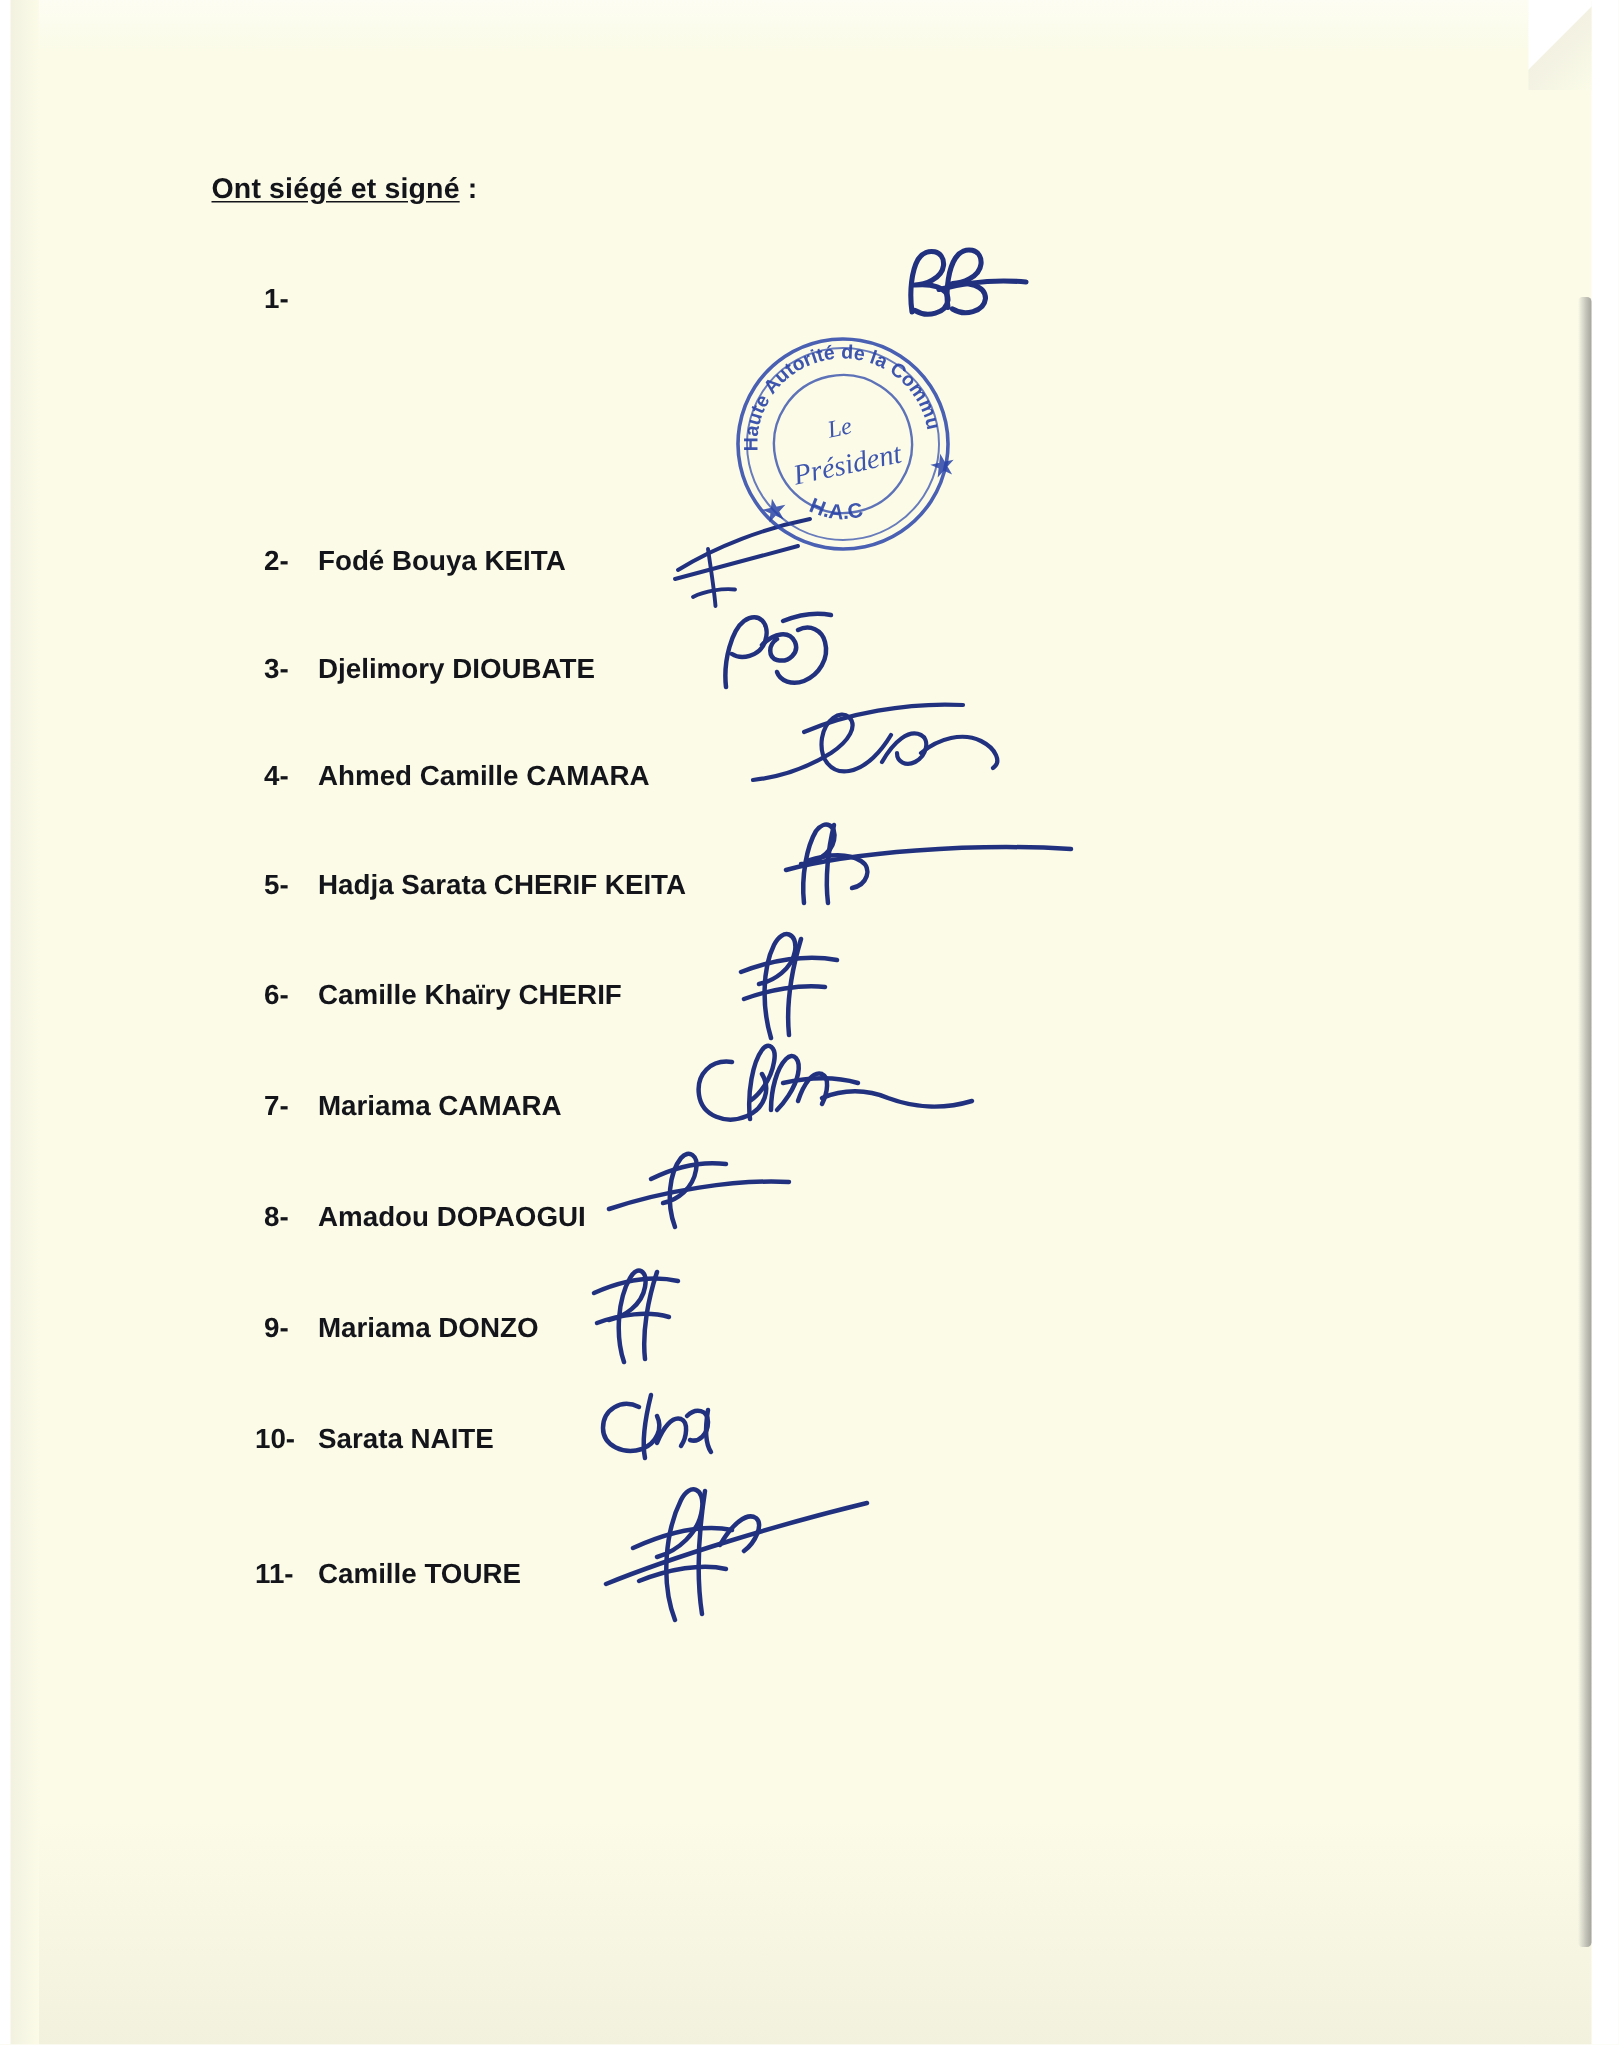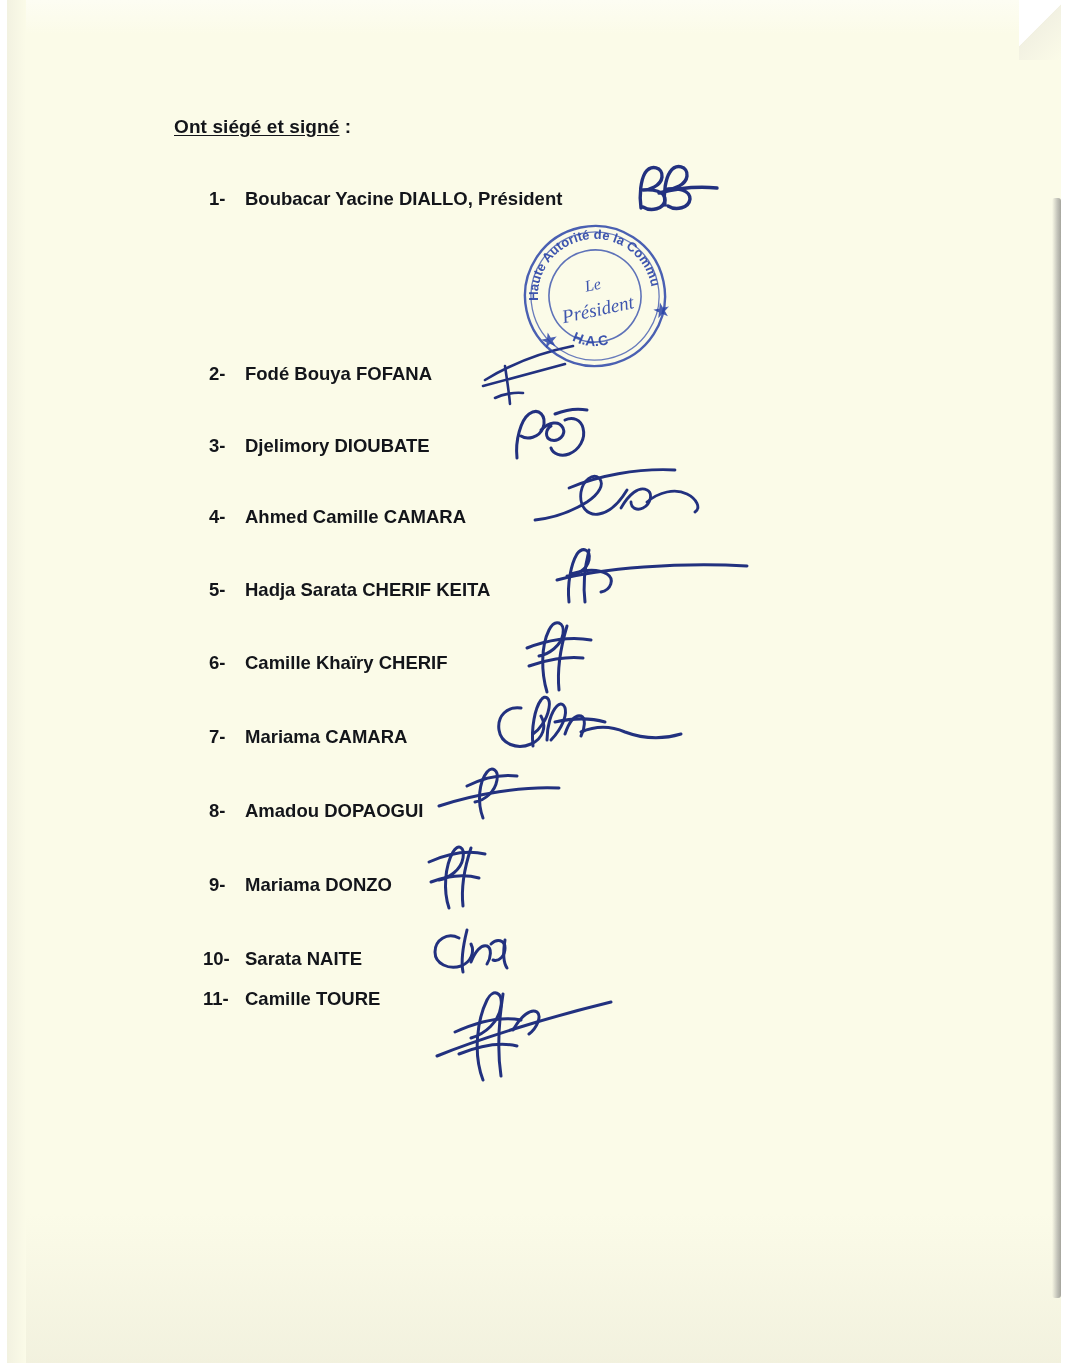--- a/index.html
+++ b/index.html
@@ -68,21 +68,21 @@
     top: 0;
     width: 42px;
     height: 60px;
     background: linear-gradient(135deg, #ffffff 0%, #ffffff 45%, #f2f1e2 46%, #fbfbe8 100%);
   }
 
   
   #doc {
     position: absolute;
     left: 0; top: 0;
-    width: 953px; height: 1363px; margin-left: 33px;
+    width: 953px; height: 1363px;
   }
   .heading {
     position: absolute;
     left: 141px;
     top: 116px;
     font-size: 19px;
     font-weight: bold;
     color: #13151a;
     letter-spacing: 0.1px;
   }
@@ -149,25 +149,24 @@
 
 <div id="doc">
 
   <div class="heading">
     <span class="u">Ont siégé et signé</span><span> :</span>
   </div>
 
   <ul class="sig-list">
     <li class="sig-row" style="left:176px; top:188px;">
       <span class="sig-num">1-</span>
-      <span class="sig-name">Boubacar Yacine DIALLO, Président</span>
     </li>
     <li class="sig-row" style="left:176px; top:363px;">
       <span class="sig-num">2-</span>
-      <span class="sig-name">Fodé Bouya FOFANA</span>
+      <span class="sig-name">Fodé Bouya KEITA</span>
     </li>
     <li class="sig-row" style="left:176px; top:435px;">
       <span class="sig-num">3-</span>
       <span class="sig-name">Djelimory DIOUBATE</span>
     </li>
     <li class="sig-row" style="left:176px; top:506px;">
       <span class="sig-num">4-</span>
       <span class="sig-name">Ahmed Camille CAMARA</span>
     </li>
     <li class="sig-row" style="left:176px; top:579px;">
@@ -187,21 +186,21 @@
       <span class="sig-name">Amadou DOPAOGUI</span>
     </li>
     <li class="sig-row" style="left:176px; top:874px;">
       <span class="sig-num">9-</span>
       <span class="sig-name">Mariama DONZO</span>
     </li>
     <li class="sig-row" style="left:170px; top:948px;">
       <span class="sig-num" style="width:42px; flex:0 0 42px;">10-</span>
       <span class="sig-name">Sarata NAITE</span>
     </li>
-    <li class="sig-row" style="left:170px; top:988px;justify-content:center;">
+    <li class="sig-row" style="left:170px; top:1038px;justify-content:center;">
       <span class="sig-num" style="width:42px; flex:0 0 42px;">11-</span>
       <span class="sig-name">Camille TOURE</span>
     </li>
   </ul>
 
   <div class="ink" style="left:596px; top:160px;">
     <svg width="110" height="62" viewBox="0 0 110 62">
       <g fill="none" stroke="#22317f" stroke-width="3.4" stroke-linecap="round" stroke-linejoin="round">
         <path d="M12 48 C10 34 12 20 16 13 C22 4 34 7 33 17 C32 26 20 30 14 30 C24 29 36 31 36 40 C35 49 22 52 14 47"></path>
         <path d="M36 45 C34 32 37 18 41 12 C47 3 59 6 58 16 C57 25 45 29 39 29 C49 28 61 30 61 39 C60 48 47 51 39 46"></path>

